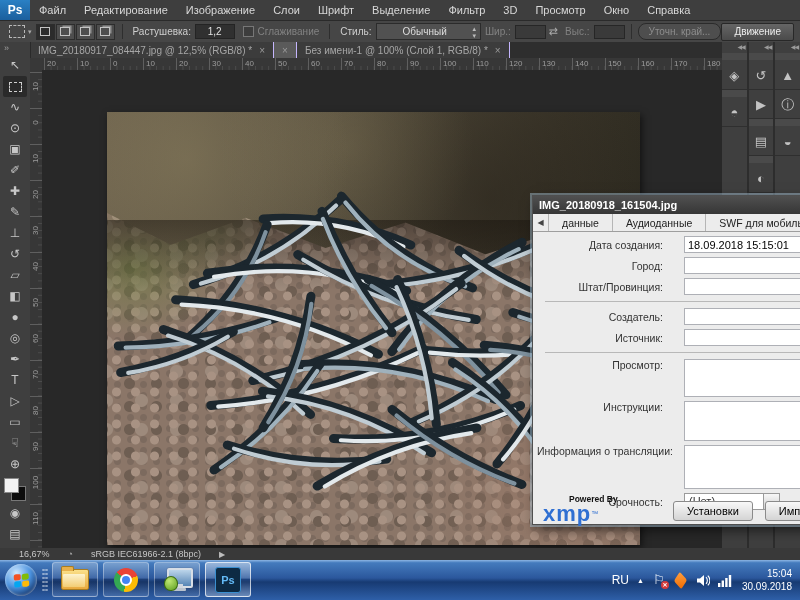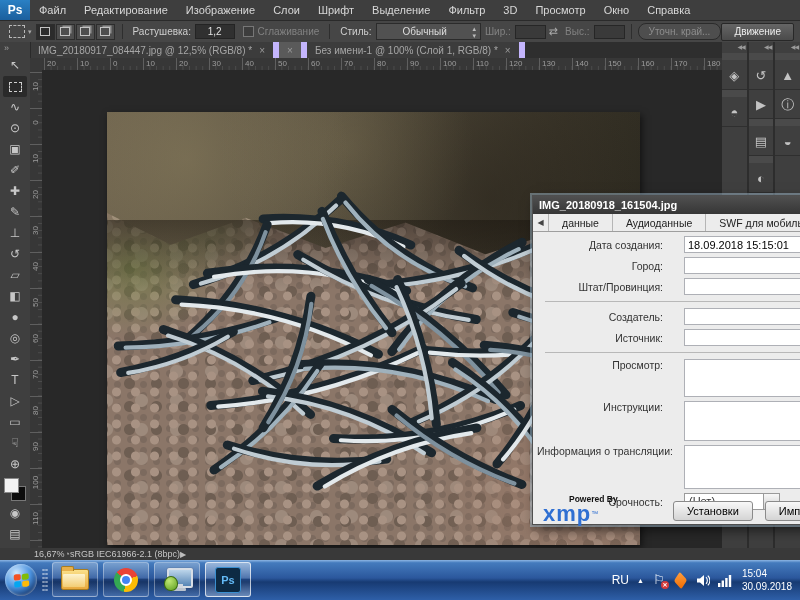--- a/index.html
+++ b/index.html
@@ -36,21 +36,21 @@
   .ob-input{width:34px;height:12px;background:#3a3a3a;border:1px solid #262626;}
   #swap-wh{color:#a9a9a9;font-size:11px;margin:0 3px;}
   .ob-btn{height:15px;padding:0 10px;border:1px solid #2b2b2b;border-radius:8px;background:#4e4e4e;
     color:#8d8d8d;line-height:15px;white-space:nowrap;}
   #workspace-btn{margin-left:auto;margin-right:6px;height:16px;padding:0 12px;border:1px solid #282828;
     background:linear-gradient(#656565,#4b4b4b);color:#ececec;border-radius:2px;line-height:16px;white-space:nowrap;}
 
   
   #tabs{position:absolute;left:30px;top:42px;width:692px;height:16px;background:#2e2e2e;display:flex;}
   .doc-tab{display:flex;align-items:center;gap:7px;font-size:10px;padding:0 8px;background:#3c3c3c;
-    color:#a6a6a6;border-right:6px solid #c4b5fd;white-space:nowrap;}
+    color:#a6a6a6;border-right:1px solid #c4b5fd;white-space:nowrap;}
   .doc-tab.active{background:#5a5a5a;color:#f1f1f1;}
   .doc-tab .tx{font-size:10px;color:#9a9a9a;}
 
   
   #toolpanel{position:absolute;left:0;top:42px;width:30px;height:506px;background:#3f3f3f;
     border-right:1px solid #2a2a2a;display:flex;flex-direction:column;align-items:center;}
   #toolhead{width:100%;height:13px;color:#9f9f9f;font-size:9px;line-height:13px;padding-left:4px;box-sizing:border-box;}
   .tool{width:24px;height:21px;line-height:21px;text-align:center;font-size:12px;color:#c7c7c7;flex:none;}
   .tool.selected{background:#2a2a2a;border-radius:2px;color:#fff;}
   .tool .marq{display:inline-block;width:11px;height:8px;border:1px dashed #d0d0d0;vertical-align:middle;}
@@ -140,21 +140,21 @@
   #xmp-powered{font-size:8.5px;font-weight:bold;color:#111;margin-left:26px;}
   #xmp-word{font-size:22px;font-weight:bold;color:#2f6fd2;letter-spacing:1px;}
   #xmp-tm{font-size:7px;color:#2f6fd2;vertical-align:super;}
   #dlg-btns{position:absolute;left:140px;bottom:8px;display:flex;gap:12px;}
   .wbtn{height:20px;padding:0 13px;font-size:11px;background:linear-gradient(#f8f8f8,#d4d4d4);
     border:1px solid #8a8a8a;border-radius:3px;line-height:18px;white-space:nowrap;
     font-family:"Liberation Sans",sans-serif;}
 
   
   #statusbar{position:absolute;left:0;top:548px;width:800px;height:12px;background:#393939;
-    color:#c6c6c6;font-size:9px;display:flex;align-items:center;gap:0;padding-left:34px;box-sizing:border-box;}
+    color:#c6c6c6;font-size:9px;display:flex;align-items:center;gap:18px;padding-left:19px;box-sizing:border-box;}
   #status-icon{color:#a8a8a8;font-size:9px;}
   #status-arrow{color:#bdbdbd;font-size:8px;}
 
   
   #taskbar{position:absolute;left:0;top:560px;width:800px;height:40px;
     background:linear-gradient(#8db6e4 0%,#447bbd 7%,#2b579c 45%,#173a72 55%,#2e5fa8 100%);}
   #start-btn{position:absolute;left:5px;top:4px;width:32px;height:32px;border-radius:50%;
     background:radial-gradient(circle at 35% 28%,#cfe9ff,#4d94e0 45%,#173a72 78%,#0d2347 100%);
     box-shadow:inset 0 0 3px rgba(255,255,255,.7);display:flex;align-items:center;justify-content:center;}
   #win-flag{width:15px;height:13px;display:grid;grid-template-columns:7px 7px;grid-template-rows:6px 6px;
@@ -192,21 +192,21 @@
     color:#63b9f6;font-weight:bold;font-size:11px;display:flex;align-items:center;justify-content:center;}
   #tray{position:absolute;right:2px;top:0;height:40px;display:flex;align-items:center;gap:8px;color:#fff;}
   #lang-indicator{font-size:12px;}
   #tray-expand{font-size:7px;color:#fff;}
   .trayicon{display:flex;align-items:center;justify-content:center;width:14px;height:14px;position:relative;}
   #flag-glyph{font-size:13px;color:#f3f6fb;line-height:14px;}
   #flag-x{position:absolute;right:-3px;bottom:-2px;width:8px;height:8px;border-radius:50%;background:#d43b3b;
     color:#fff;font-size:6px;line-height:8px;text-align:center;font-weight:bold;}
   #avast-icon{width:11px;height:11px;background:linear-gradient(135deg,#ffa040,#f06a00);
     transform:rotate(40deg) skew(8deg,8deg);border-radius:2px;}
-  #clock-block{text-align:left;font-size:10px;line-height:13px;margin-right:6px;margin-left:2px;}
+  #clock-block{text-align:right;font-size:10px;line-height:13px;margin-right:6px;margin-left:2px;}
 </style>
 </head>
 <body>
 
 <div id="screen">
 
   <div id="menubar">
     <div id="ps-logo">Ps</div>
 
   <span class="menu-item">Файл</span>

